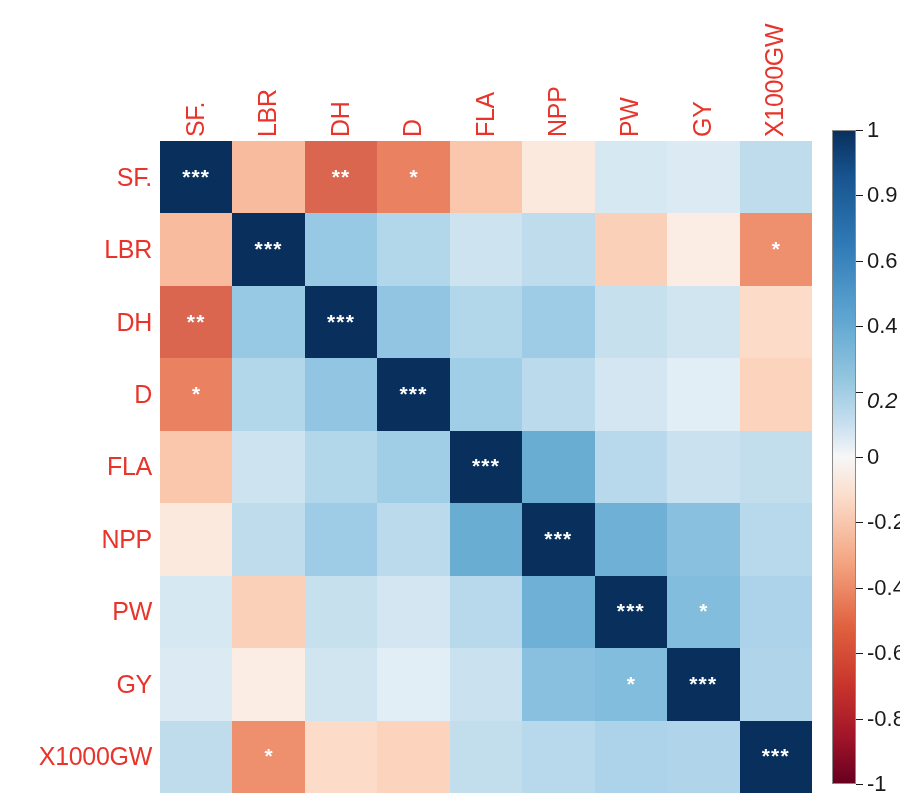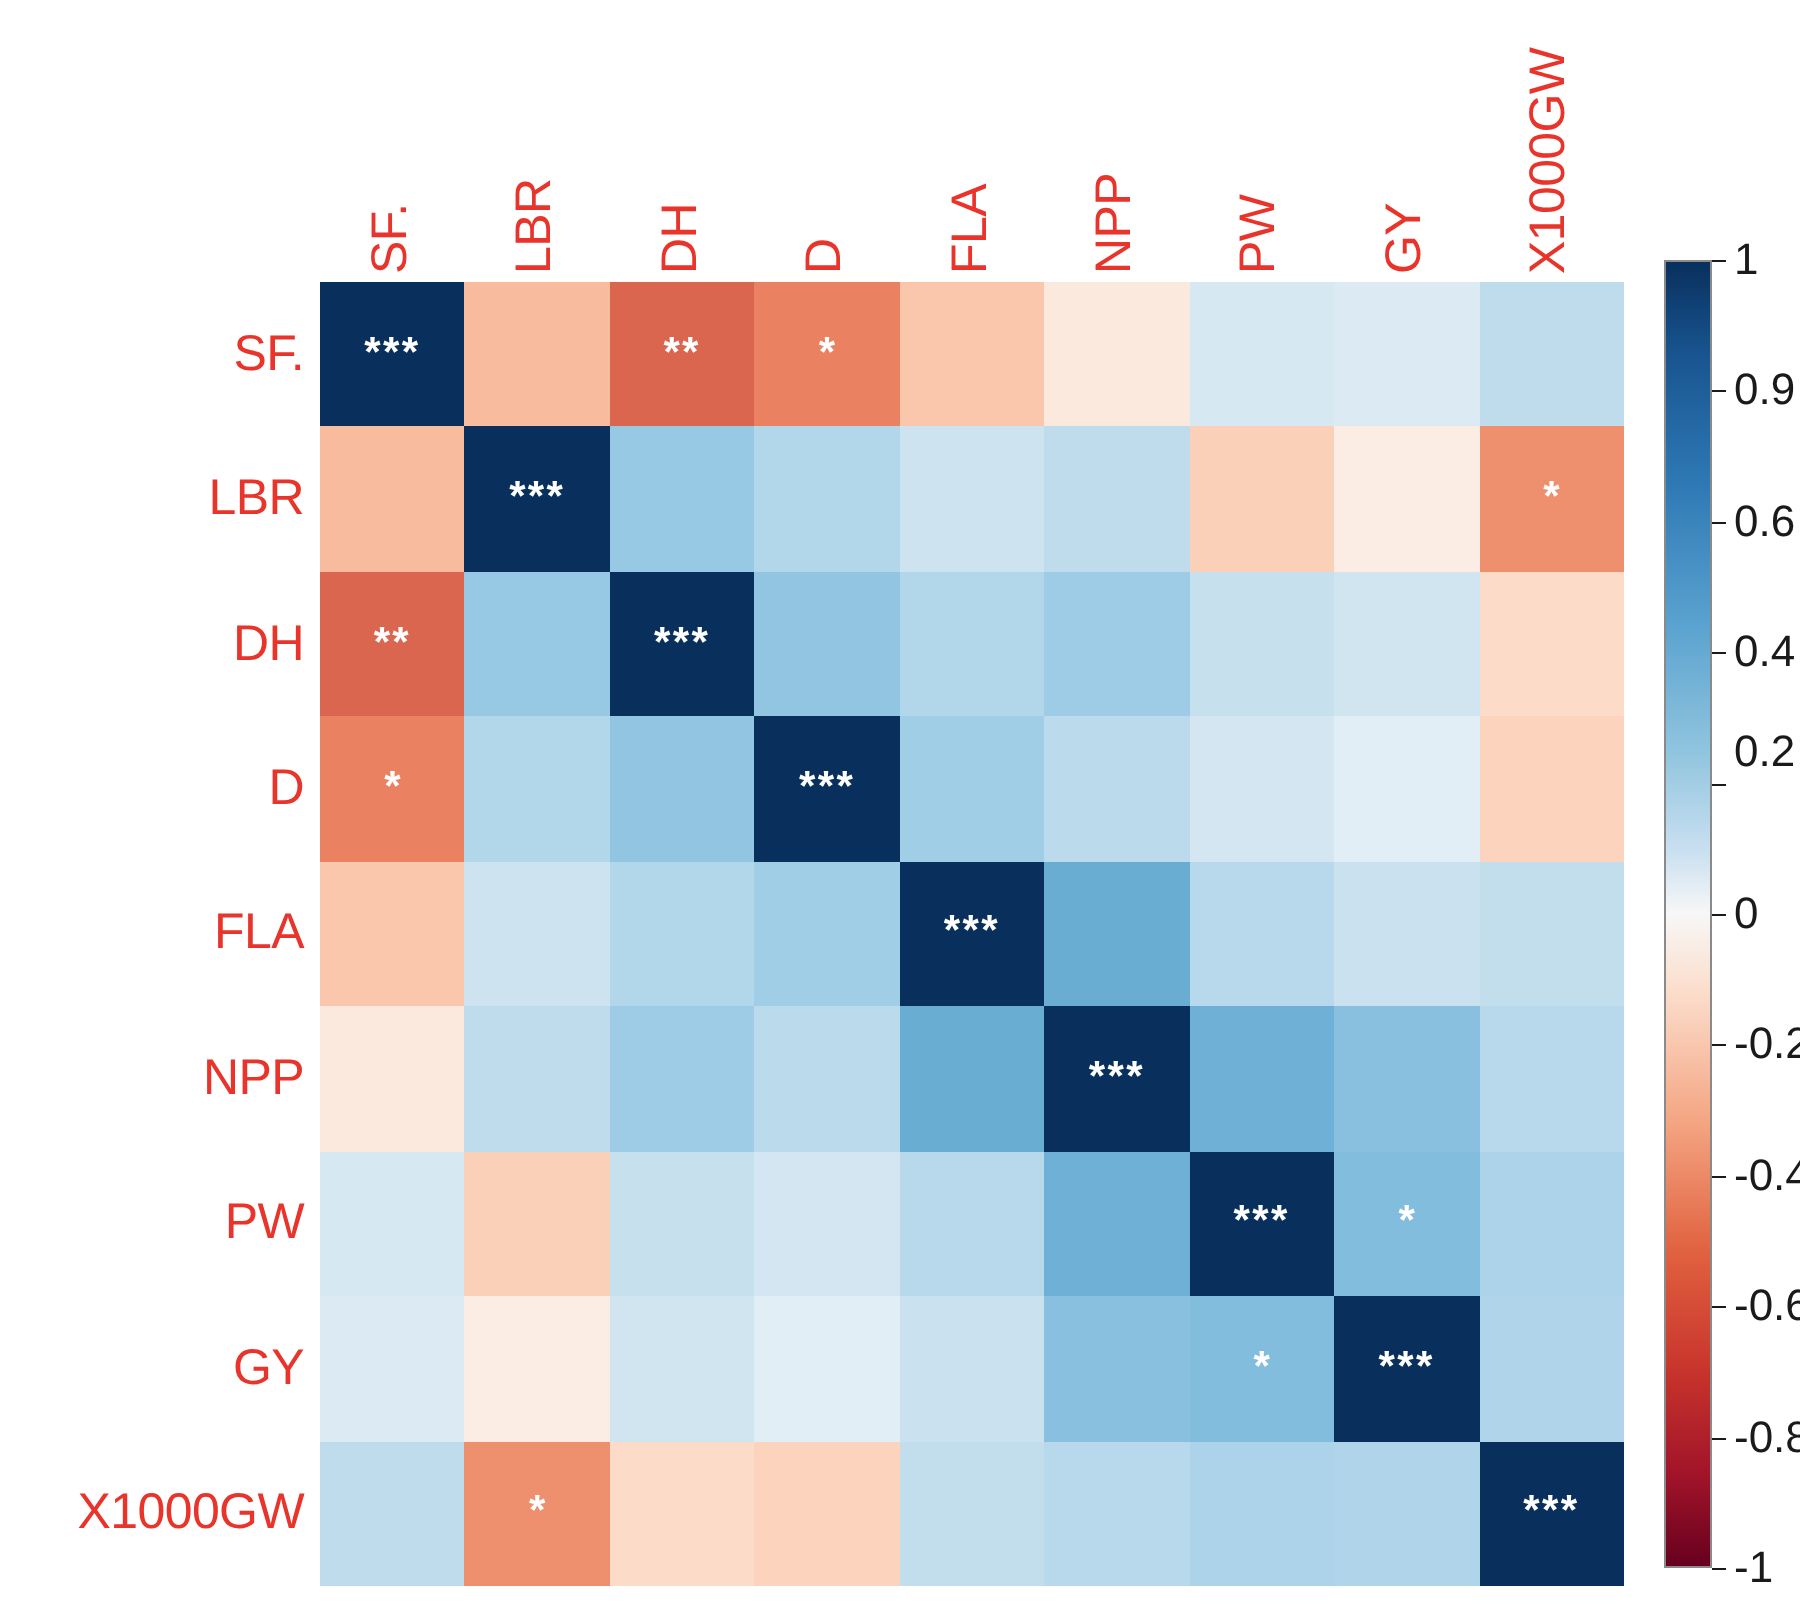--- a/index.html
+++ b/index.html
@@ -289,21 +289,21 @@
     <div class="cbar"></div>
   <div class="ctick" style="top: 0px;"></div>
       <div class="clabel" style="top: 0px;">1</div>
       <div class="ctick" style="top: 65.4px;"></div>
       <div class="clabel" style="top: 65.4px;">0.9</div>
       <div class="ctick" style="top: 130.8px;"></div>
       <div class="clabel" style="top: 130.8px;">0.6</div>
       <div class="ctick" style="top: 196.2px;"></div>
       <div class="clabel" style="top: 196.2px;">0.4</div>
       <div class="ctick" style="top: 261.6px;"></div>
-      <div class="clabel" style="top: 246px;">0.2</div>
+      <div class="clabel" style="top: 271px; font-style: italic;">0.2</div>
       <div class="ctick" style="top: 327px;"></div>
       <div class="clabel" style="top: 327px;">0</div>
       <div class="ctick" style="top: 392.4px;"></div>
       <div class="clabel" style="top: 392.4px;">-0.2</div>
       <div class="ctick" style="top: 457.8px;"></div>
       <div class="clabel" style="top: 457.8px;">-0.4</div>
       <div class="ctick" style="top: 523.2px;"></div>
       <div class="clabel" style="top: 523.2px;">-0.6</div>
       <div class="ctick" style="top: 588.6px;"></div>
       <div class="clabel" style="top: 588.6px;">-0.8</div>

